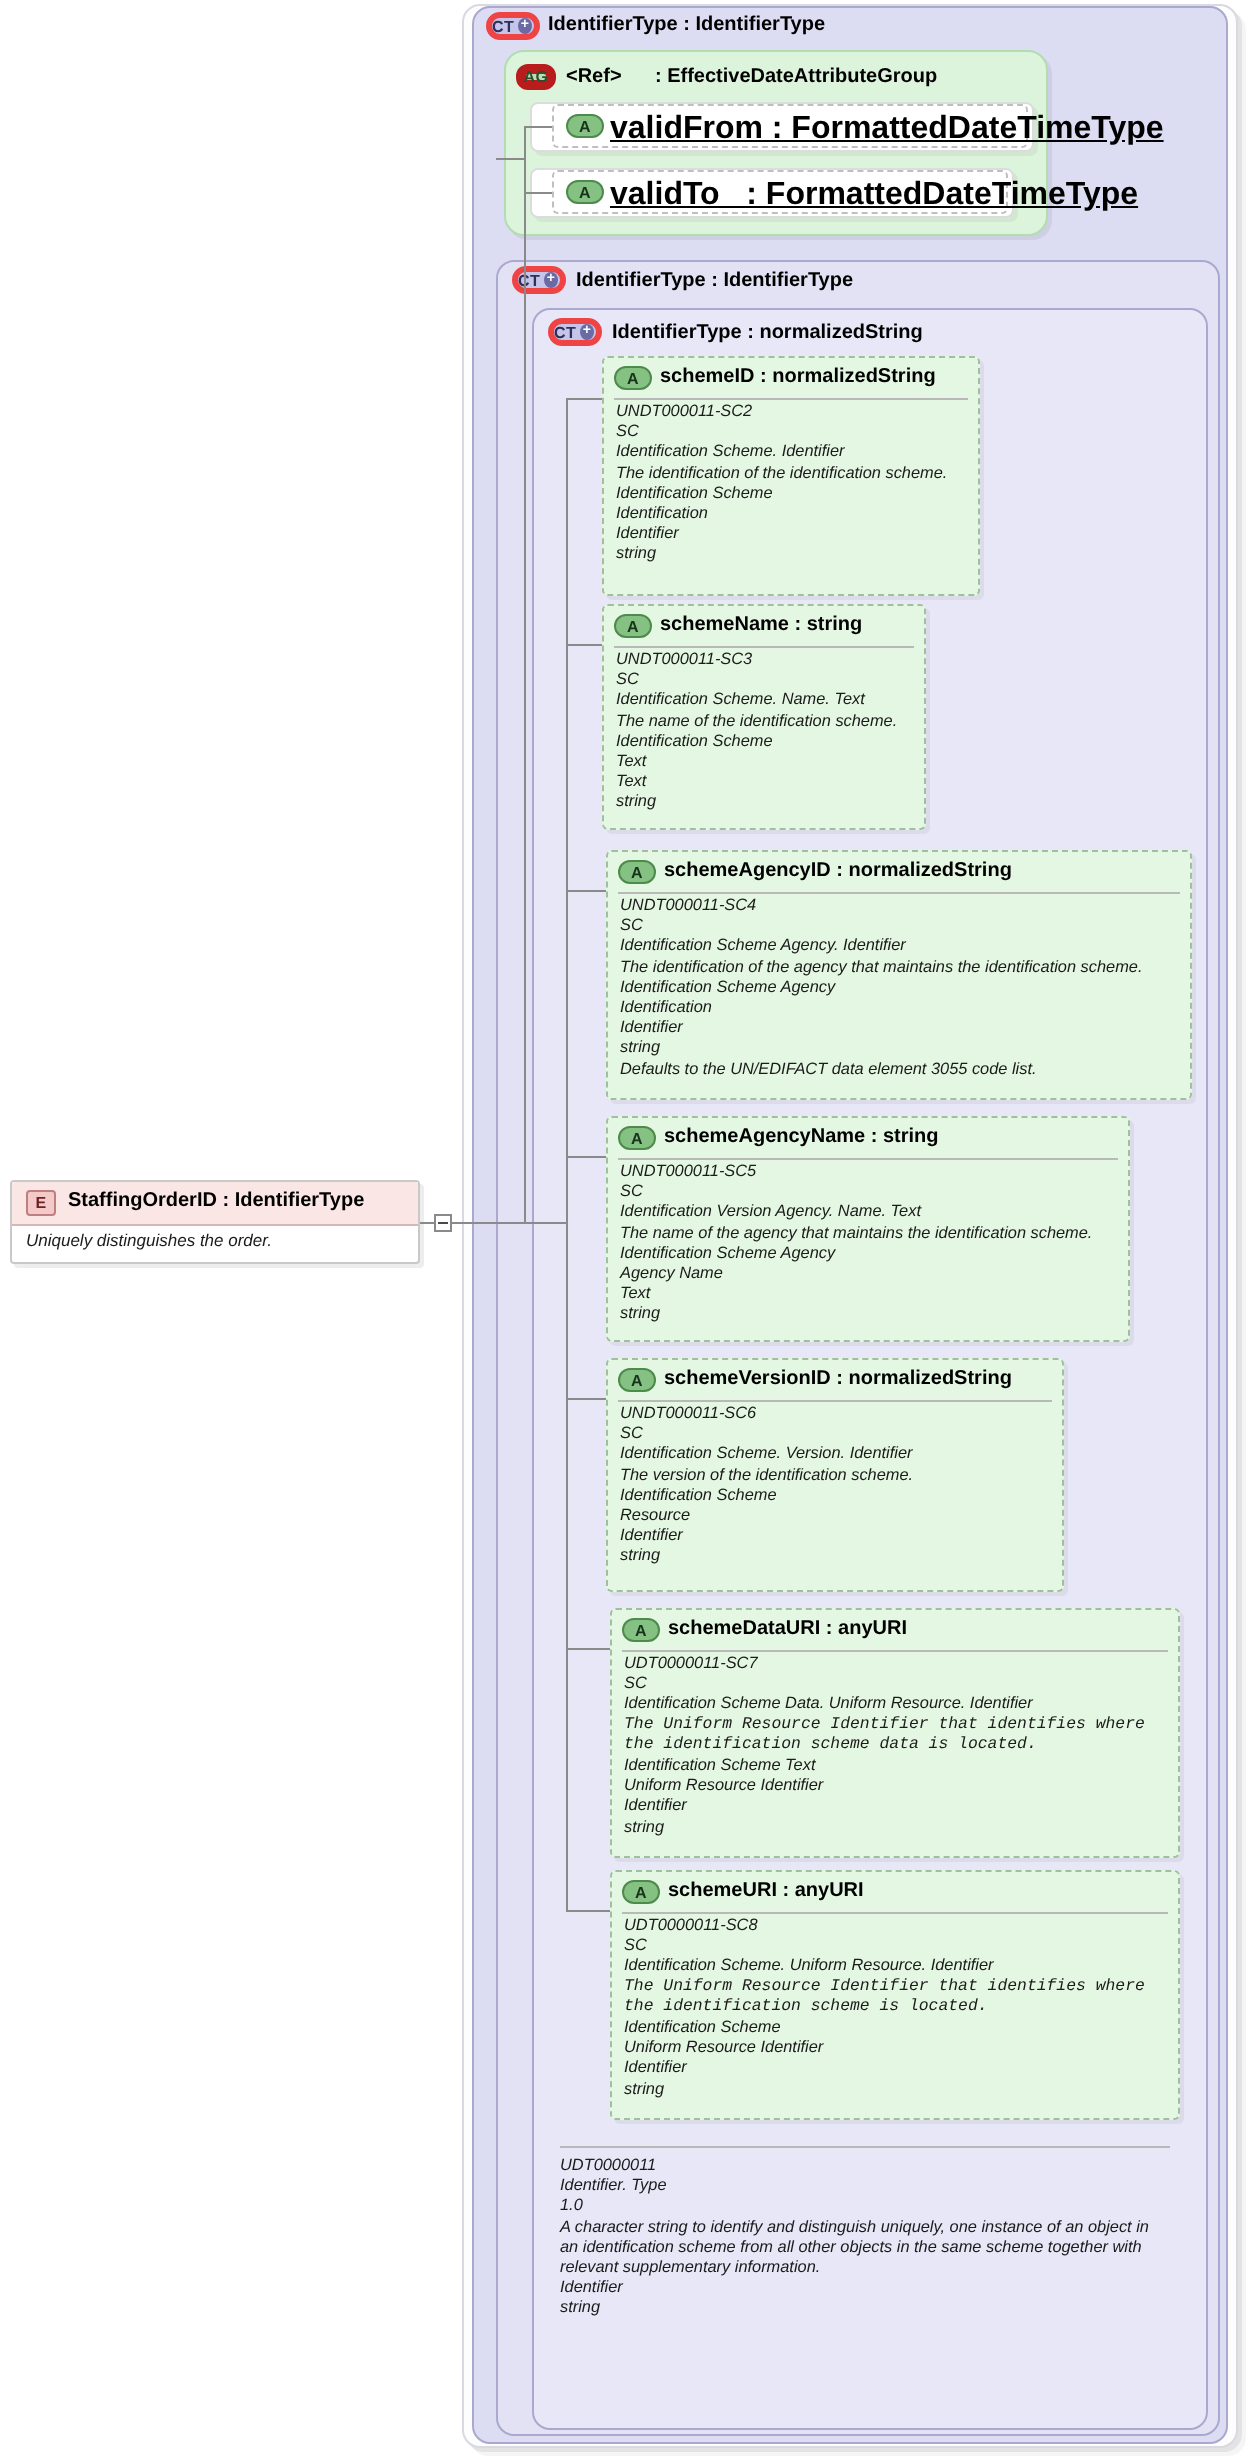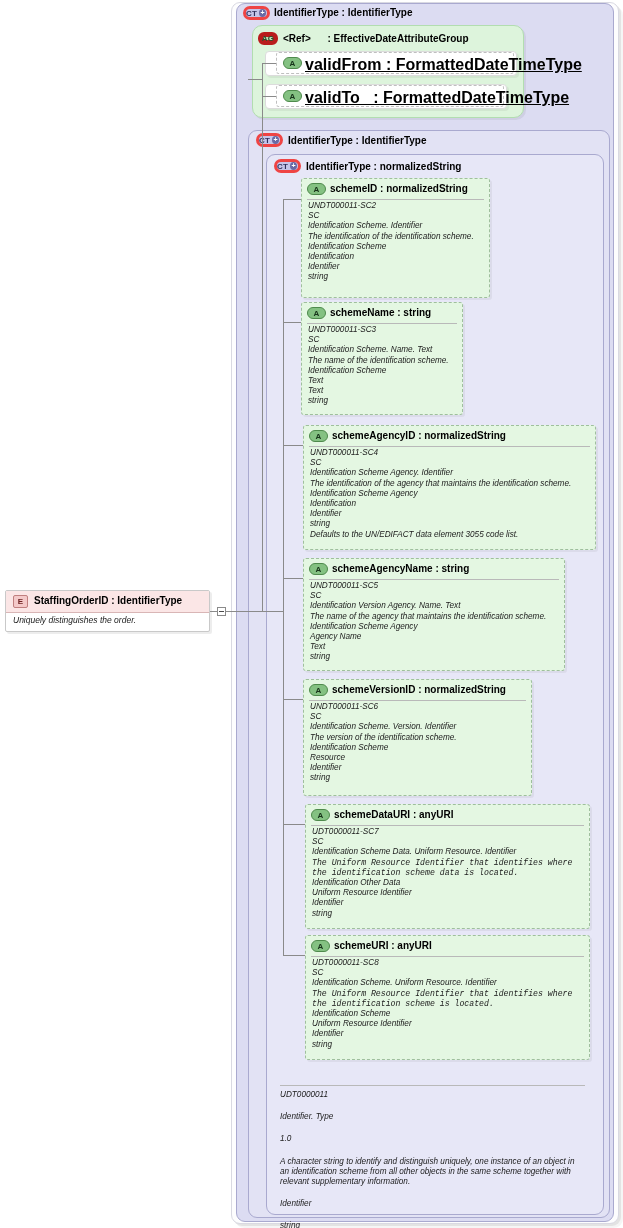--- a/index.html
+++ b/index.html
@@ -119,21 +119,21 @@
     position:absolute;font-weight:bold;font-size:10px;white-space:pre;color:#000;
   }
 
   
   .doc-block{
     position:absolute;font-style:italic;font-size:8.2px;line-height:10.2px;color:#1b1b1b;
   }
   .doc-block .sep{
     position:absolute;left:0;right:0;top:-5px;height:1px;background:#b9b9b9;
   }
-  .doc-block div{white-space:pre;margin-top:12px;}
+  .doc-block div{white-space:pre;}
   .doc-block div.wrap{white-space:normal;}
 
   
   .ln{position:absolute;background:#8a8a8a;}
   .lnv{width:1px;}
   .lnh{height:1px;}
 
   
   .pm-box{
     position:absolute;width:9px;height:9px;box-sizing:border-box;
@@ -311,21 +311,21 @@
   <div class="badge badge-a" style="left:5px;top:4px;">
     <span>A</span>
   </div>
   <div class="title">schemeDataURI : anyURI</div>
   <div class="rule"></div>
   <div class="doc">
     <div>UDT0000011-SC7</div>
     <div>SC</div>
     <div>Identification Scheme Data. Uniform Resource. Identifier</div>
     <div class="wrap">The Uniform Resource Identifier that identifies where the identification scheme data is located.</div>
-    <div>Identification Other Data</div>
+    <div>Identification Scheme Text</div>
     <div>Uniform Resource Identifier</div>
     <div>Identifier</div>
     <div>string</div>
   </div>
 </div>
 
 <div class="attr-card" style="left:305px;top:935px;width:285px;height:125px;">
   <div class="badge badge-a" style="left:5px;top:4px;">
     <span>A</span>
   </div>

